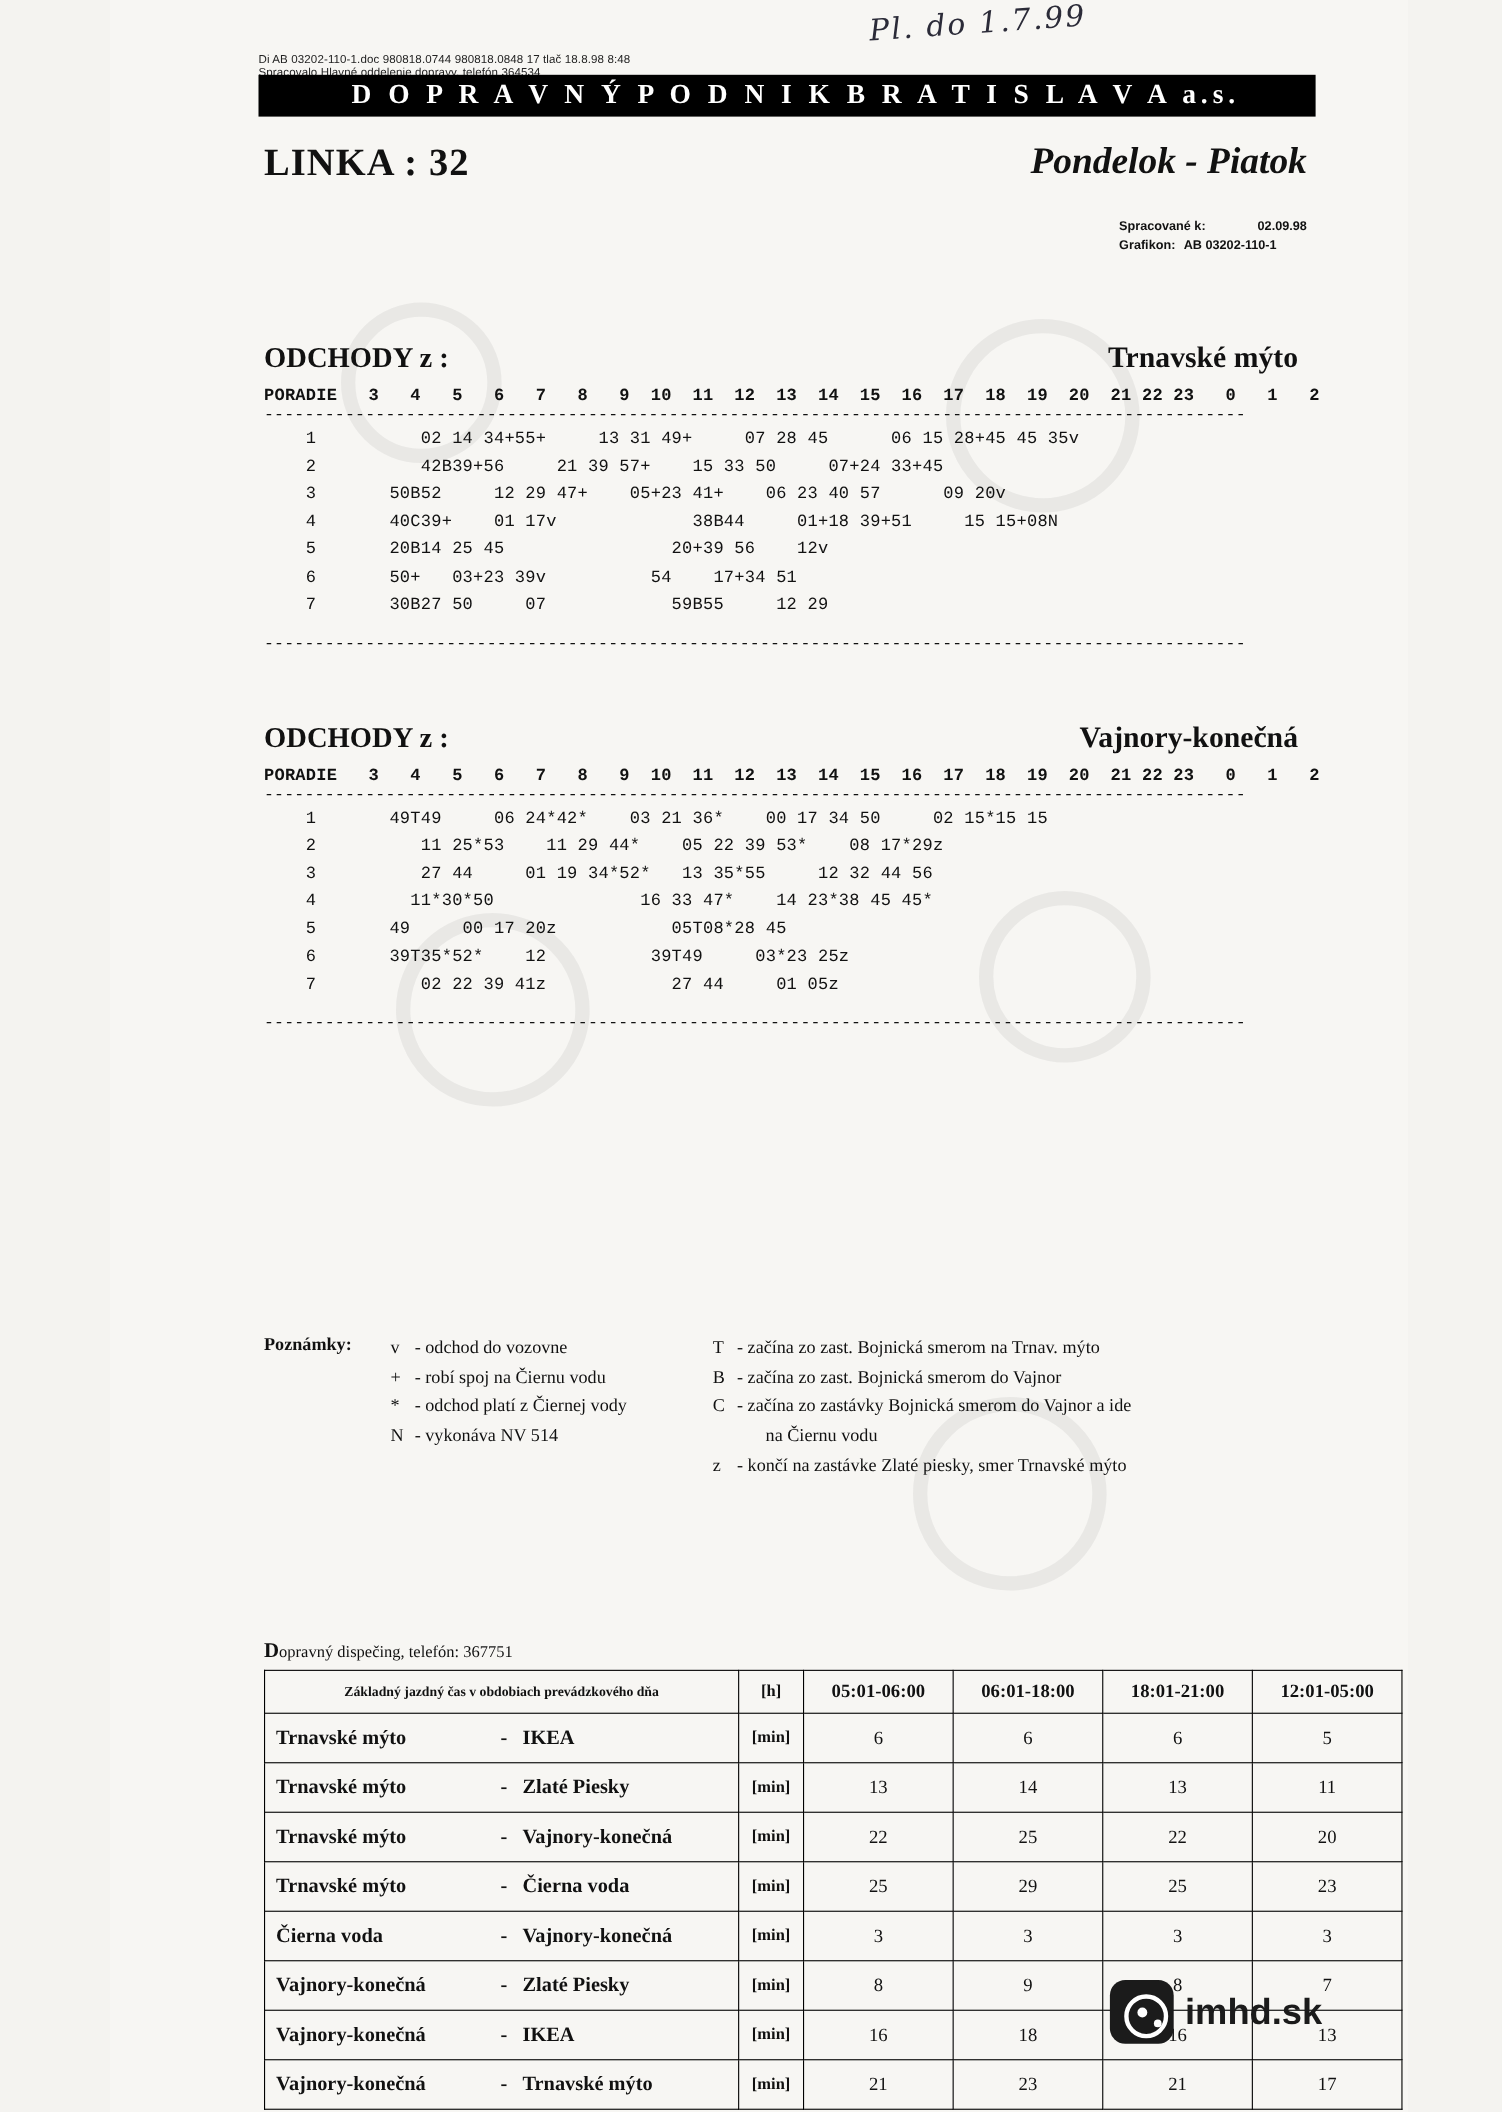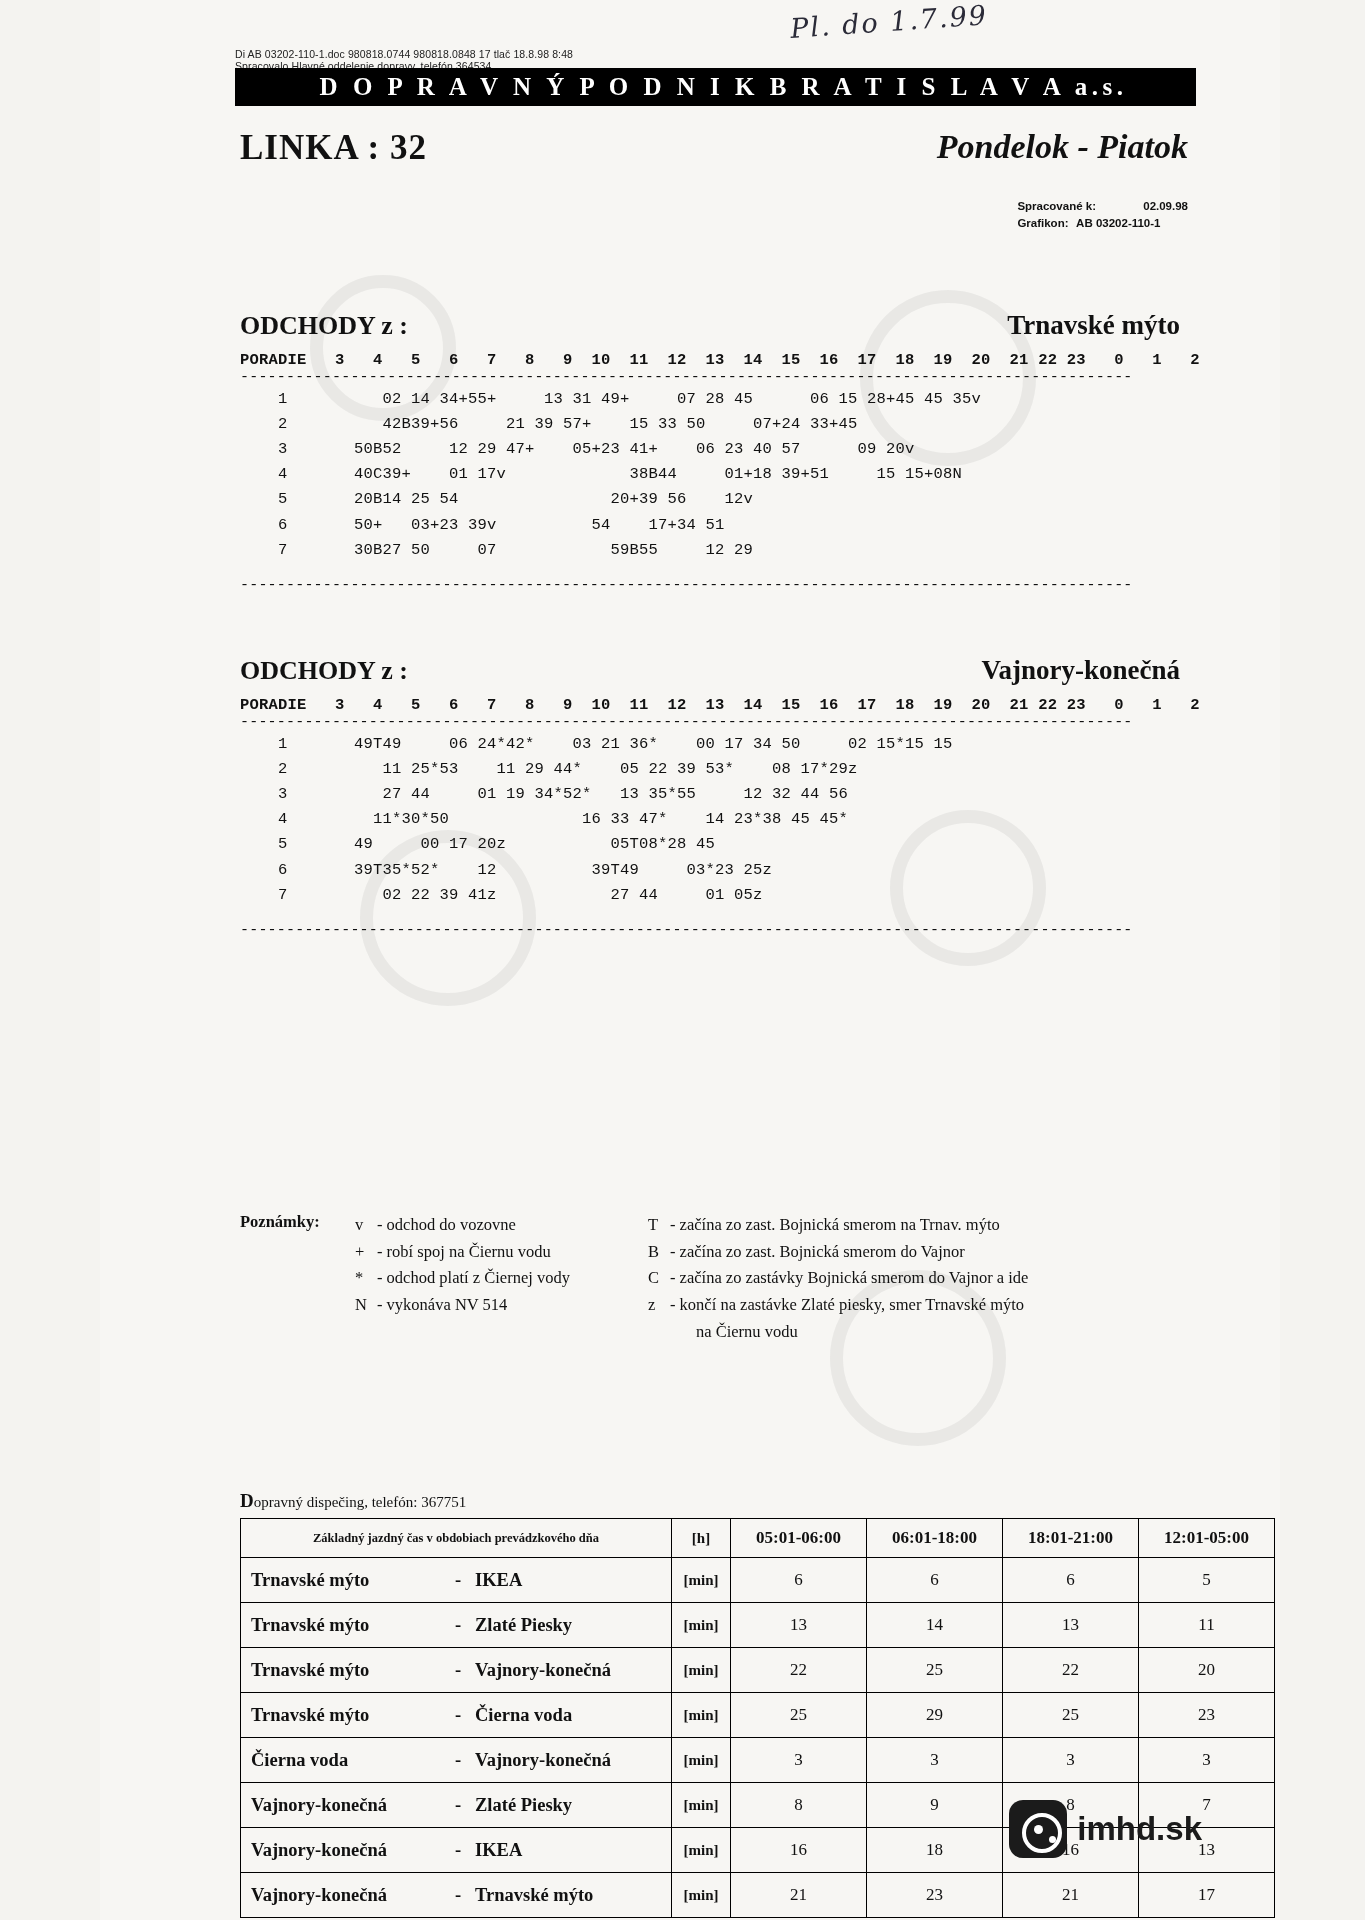--- a/index.html
+++ b/index.html
@@ -267,21 +267,21 @@
         <div class="left">ODCHODY z :</div>
         <div class="right">Trnavské mýto</div>
       </div>
       <div class="poradie-row">PORADIE   3   4   5   6   7   8   9  10  11  12  13  14  15  16  17  18  19  20  21 22 23   0   1   2</div>
       <div class="rule">-------------------------------------------------------------------------------------------------</div>
       <div class="rows">
         <div class="r">    1          02 14 34+55+     13 31 49+     07 28 45      06 15 28+45 45 35v</div>
         <div class="r">    2          42B39+56     21 39 57+    15 33 50     07+24 33+45</div>
         <div class="r">    3       50B52     12 29 47+    05+23 41+    06 23 40 57      09 20v</div>
         <div class="r">    4       40C39+    01 17v             38B44     01+18 39+51     15 15+08N</div>
-        <div class="r">    5       20B14 25 54                20+39 56    12v</div>
+        <div class="r">    5       20B14 25 45                20+39 56    12v</div>
         <div class="r">    6       50+   03+23 39v          54    17+34 51</div>
         <div class="r">    7       30B27 50     07            59B55     12 29</div>
       </div>
       <div class="rule" style="margin-top:14px;">-------------------------------------------------------------------------------------------------</div>
     </div>
 
     <div class="block" style="top:655px;">
       <div class="hdr">
         <div class="left">ODCHODY z :</div>
         <div class="right">Vajnory-konečná</div>
@@ -305,22 +305,22 @@
       <div class="colA">
         <div class="line"><span class="sym">v</span><span>-  odchod do vozovne</span></div>
         <div class="line"><span class="sym">+</span><span>-  robí spoj na Čiernu vodu</span></div>
         <div class="line"><span class="sym">*</span><span>-  odchod platí z Čiernej vody</span></div>
         <div class="line"><span class="sym">N</span><span>-  vykonáva NV 514</span></div>
       </div>
       <div class="colB">
         <div class="line"><span class="sym">T</span><span>-   začína zo zast. Bojnická smerom na Trnav. mýto</span></div>
         <div class="line"><span class="sym">B</span><span>-   začína zo zast. Bojnická smerom do Vajnor</span></div>
         <div class="line"><span class="sym">C</span><span>-   začína zo zastávky Bojnická smerom do Vajnor a ide</span></div>
+        <div class="line cont">na Čiernu vodu</div>
         <div class="line"><span class="sym">z</span><span>-   končí  na  zastávke Zlaté piesky, smer Trnavské mýto</span></div>
-        <div class="line cont">na Čiernu vodu</div>
       </div>
     </div>
 
     <div class="disp">
       <span class="big">D</span><span>opravný dispečing, telefón:  367751</span>
     </div>
 
     <table class="times">
       <tbody>
           <tr>

